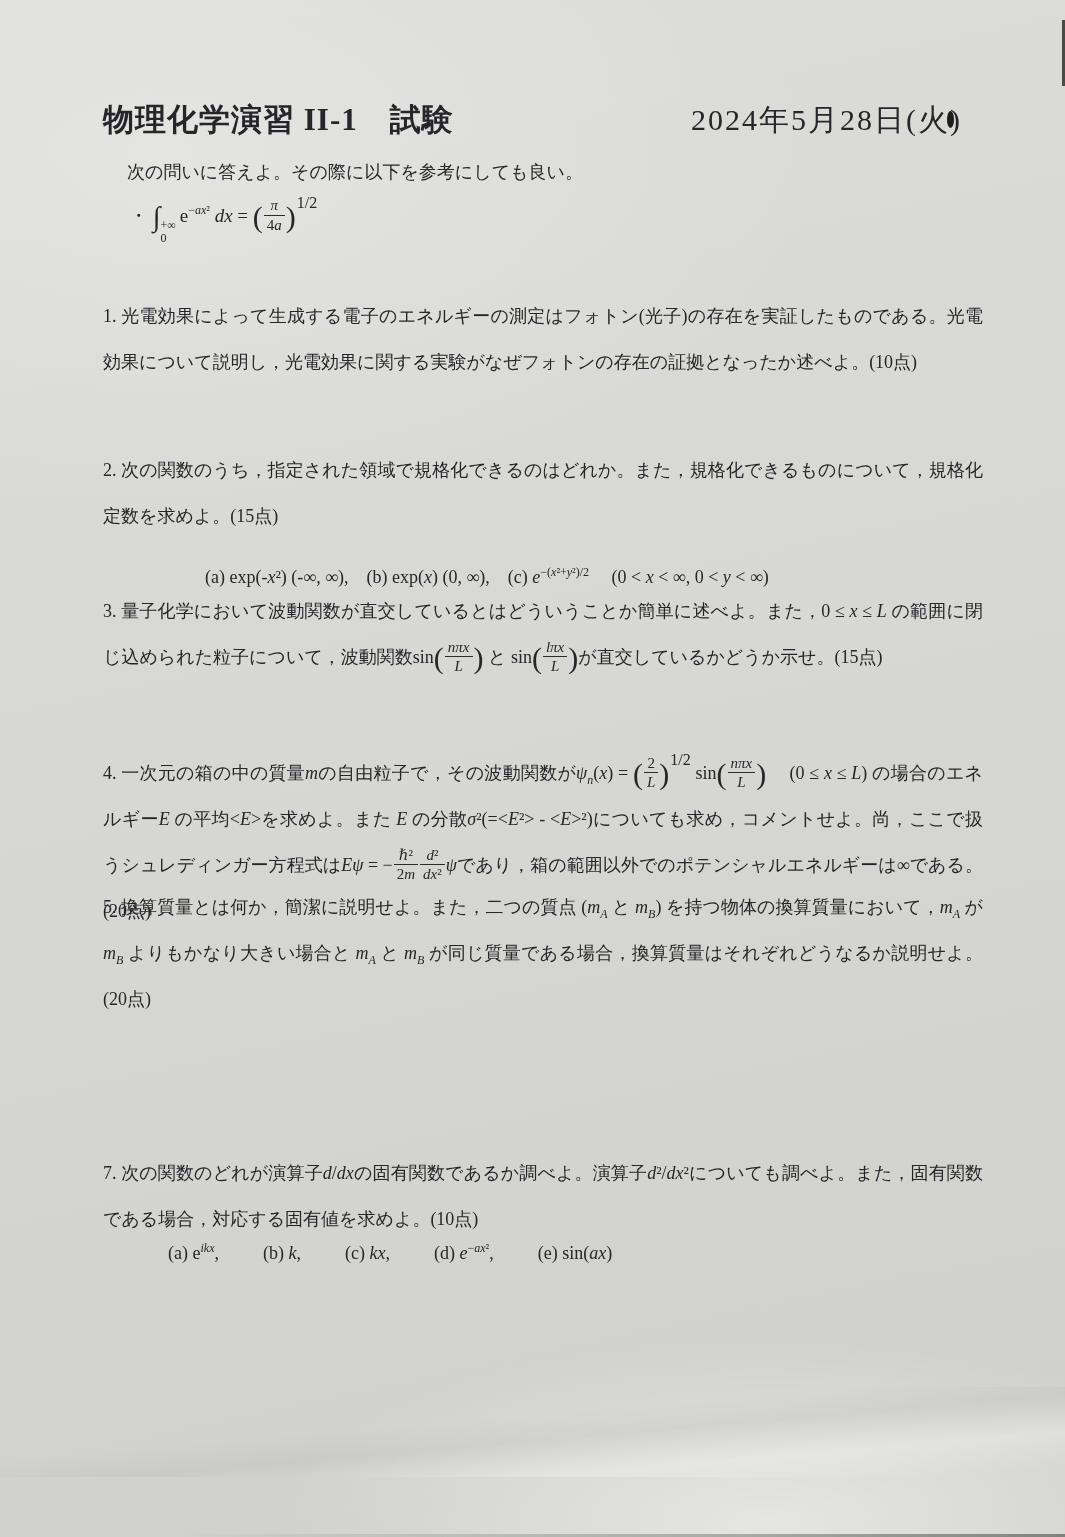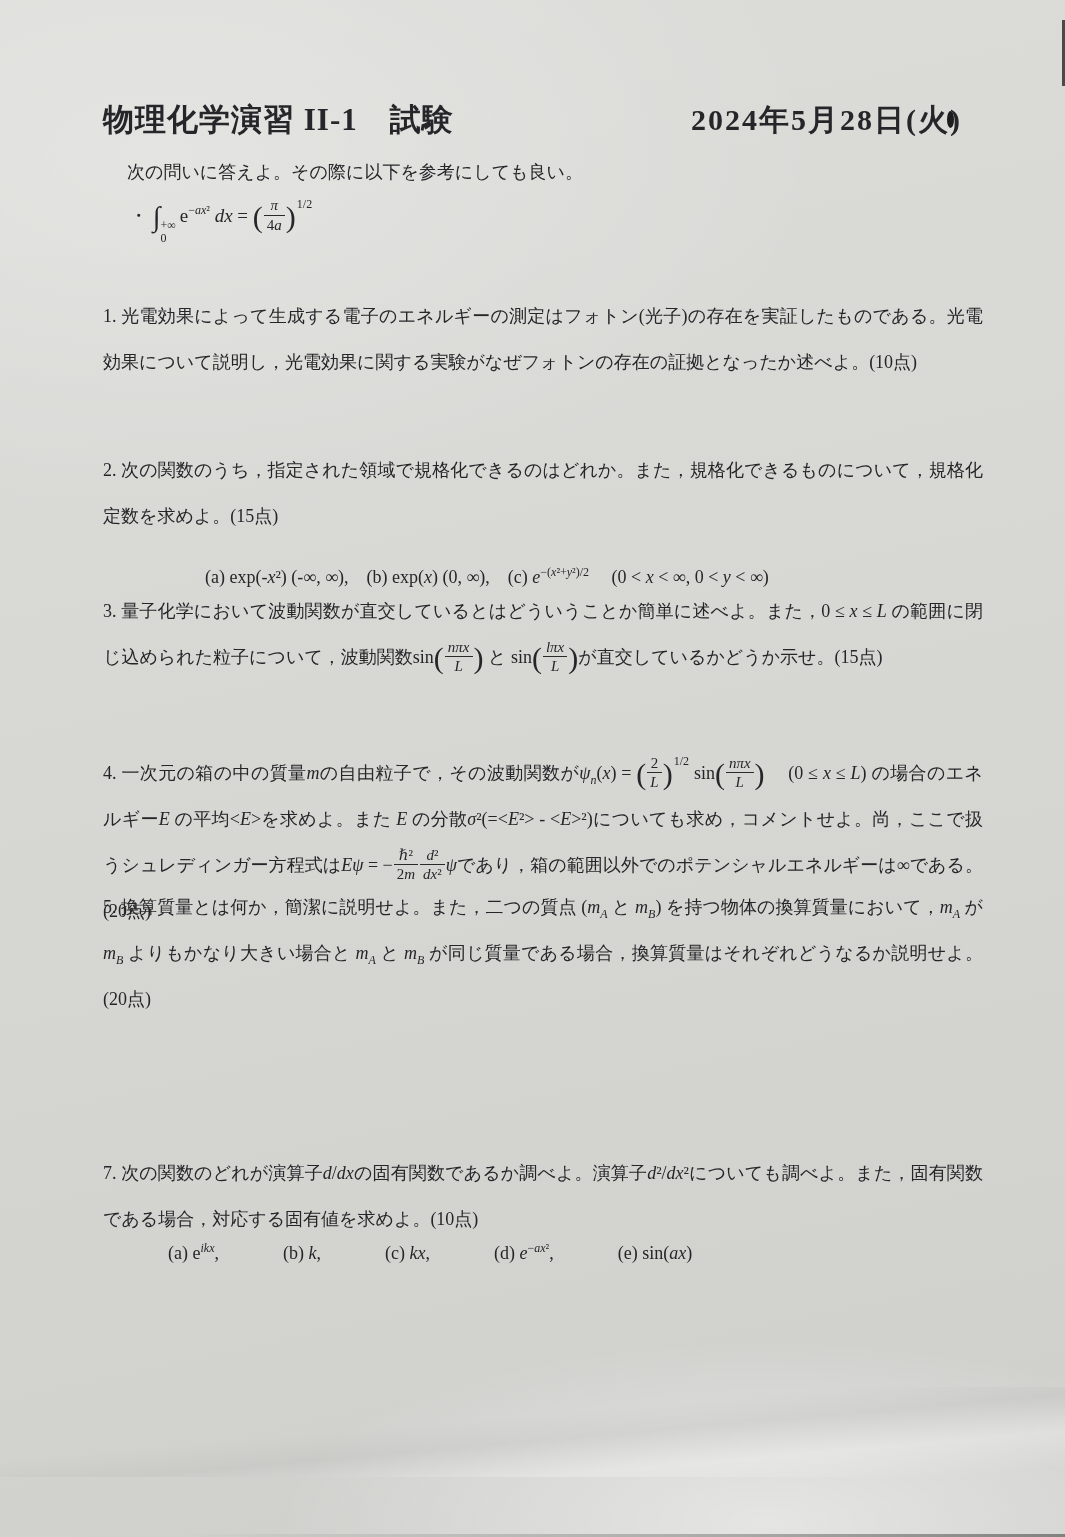--- a/index.html
+++ b/index.html
@@ -18,42 +18,42 @@
   
   .mark-dot{position:absolute;left:947px;top:111px;width:7px;height:17px;border-radius:50%;background:#1d1d1d;}
   .edge-strip{position:absolute;right:0;top:20px;width:3px;height:66px;background:#4a4a48;}
   .bottom-edge{position:absolute;bottom:0;left:180px;right:0;height:3px;
     background:linear-gradient(to right,rgba(60,65,60,0),rgba(55,60,55,0.55));}
   .crease{position:absolute;left:0;right:0;bottom:60px;height:90px;
     background:linear-gradient(175deg,rgba(0,0,0,0) 40%,rgba(0,0,0,0.035) 55%,rgba(255,255,255,0.25) 75%,rgba(0,0,0,0) 95%);}
 
   .hdr{position:absolute;left:103px;right:103px;top:99px;display:flex;justify-content:space-between;align-items:baseline;}
   .title{margin:0;font-size:31px;font-weight:700;letter-spacing:1px;white-space:nowrap;}
-  .date{font-size:30px;font-weight:700;letter-spacing:2px;white-space:nowrap;}
+  .date{font-size:30px;font-weight:400;letter-spacing:2px;white-space:nowrap;}
 
   .intro{position:absolute;left:127px;top:160px;font-size:18px;margin:0;}
   .formula{position:absolute;left:129px;top:198px;font-size:19px;}
 
   .q{position:absolute;left:103px;right:82px;}
   .qtext{font-size:18px;line-height:46px;text-align:justify;margin:0;}
   .opts{font-size:18px;margin-top:26px;padding-left:102px;}
-  .optrow{position:absolute;left:168px;top:1243px;display:flex;gap:64px;font-size:18px;}
+  .optrow{position:absolute;left:168px;top:1243px;display:flex;gap:44px;font-size:18px;}
 
   
   i{font-family:"Liberation Serif","DejaVu Serif",serif;}
   sup{font-size:12px;line-height:0;}
   sub{font-size:12px;line-height:0;}
   .int{font-size:28px;font-style:italic;line-height:0;vertical-align:-4px;}
   .lims{display:inline-flex;flex-direction:column;font-size:12px;line-height:1.1;vertical-align:-7px;margin-right:4px;text-align:left;}
   .frac{display:inline-flex;flex-direction:column;text-align:center;vertical-align:middle;
         font-size:15px;line-height:1.25;margin:0 1px;position:relative;top:-2px;}
   .frac .nu{border-bottom:1.4px solid #2a2a2a;padding:0 3px;}
   .frac .de{padding:0 3px;}
   .bp{font-size:30px;font-weight:400;line-height:0;vertical-align:-5px;}
-  .hsup{font-size:12px;line-height:0;vertical-align:14px;margin-left:1px;}
+  .hsup{font-size:16px;line-height:0;vertical-align:14px;margin-left:1px;}
 </style>
 </head>
 <body>
 
 <div class="page">
 
   <div class="mark-dot"></div>
   <div class="edge-strip"></div>
   <div class="crease"></div>
   <div class="bottom-edge"></div>

